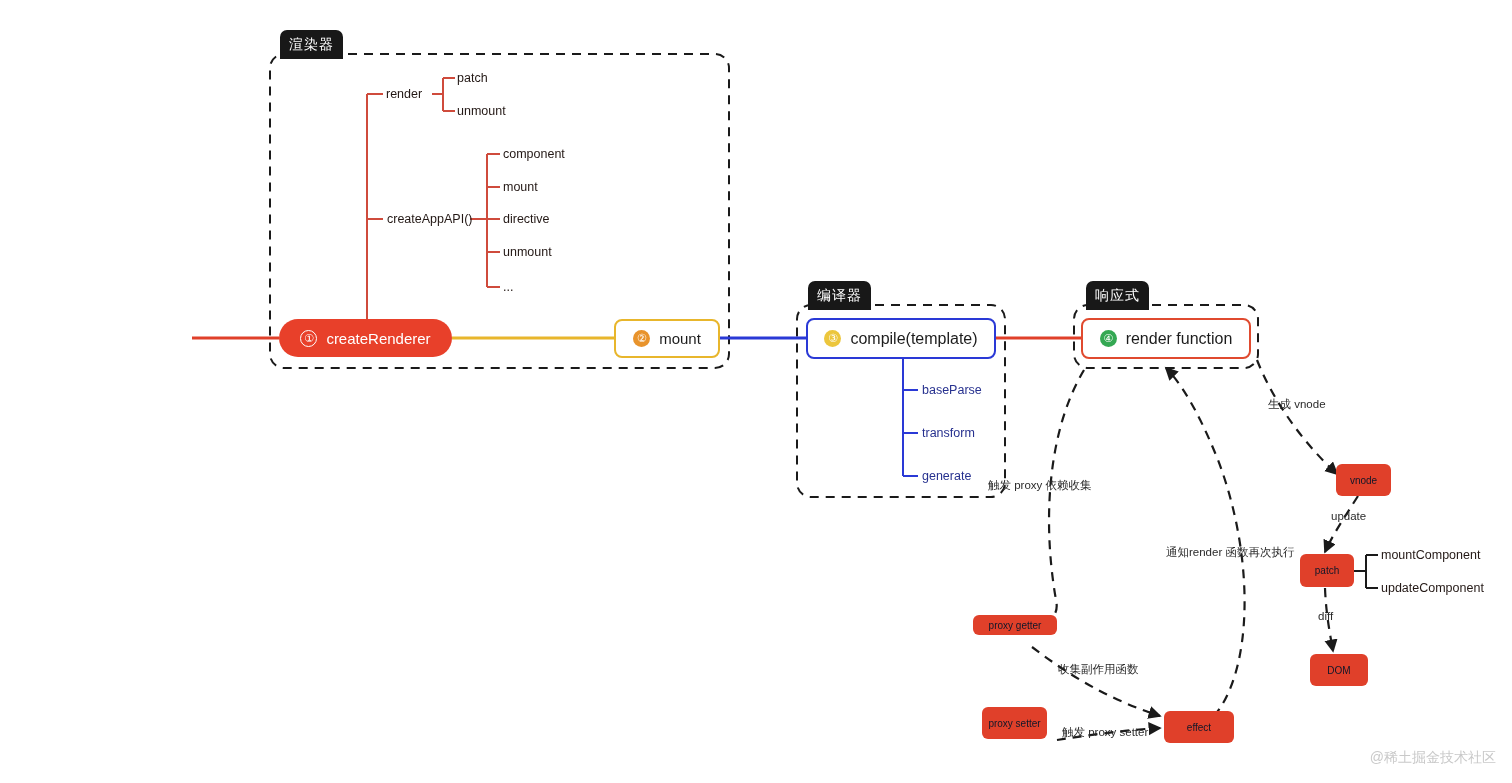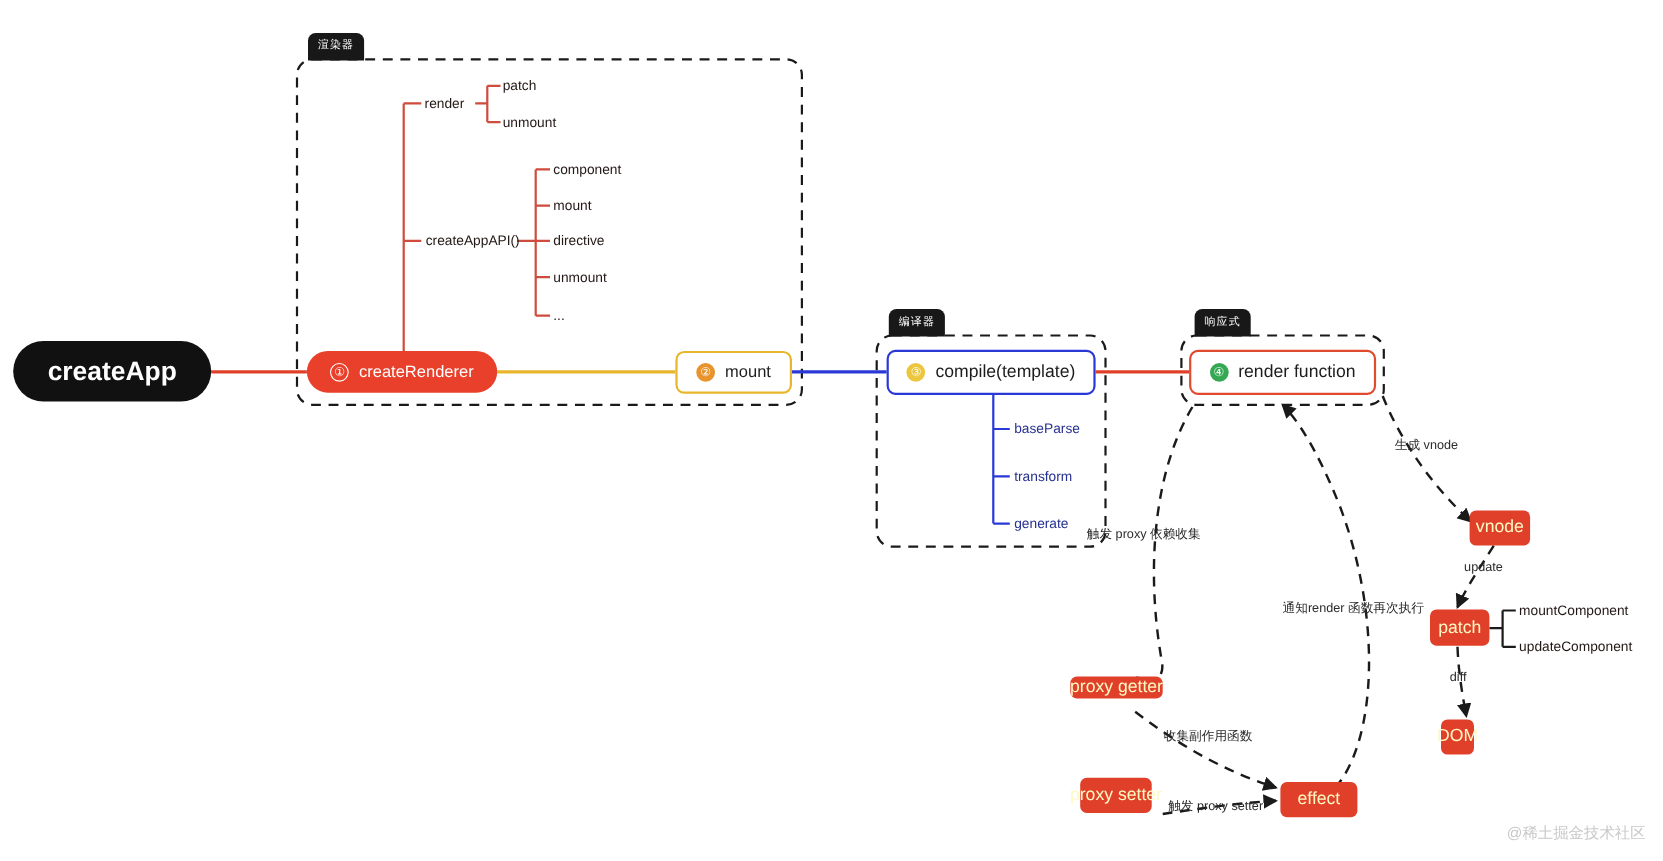--- a/index.html
+++ b/index.html
@@ -20,21 +20,21 @@
     top: 0; left: 0;
     width: 1512px; height: 783px;
     pointer-events: none;
   }
   
   .group-tab {
     position: absolute;
     background: #181818;
     color: #ffffff;
     border-radius: 7px 7px 0 0;
-    font-size: 10px;
+    font-size: 14px;
     line-height: 1;
     padding: 7px 9px 8px 9px;
     letter-spacing: 1px;
     white-space: nowrap;
     z-index: 6;
   }
   
   .node {
     position: absolute;
     display: flex;
@@ -116,29 +116,29 @@
     background: #34a853;
     color: #ffffff;
   }
   
   .minibox {
     position: absolute;
     display: flex;
     align-items: center;
     justify-content: center;
     background: #e0402a;
-    color: #fef9c3;
+    color: #0f172a;
     border-radius: 6px;
-    font-size: 16px;
+    font-size: 10px;
     white-space: nowrap;
     z-index: 5;
   }
   .mb-vnode    { left: 1336px; top: 464px; width: 55px; height: 32px; }
   .mb-patch    { left: 1300px; top: 554px; width: 54px; height: 33px; }
-  .mb-dom      { left: 1310px; top: 654px; width: 30px; height: 32px; }
+  .mb-dom      { left: 1310px; top: 654px; width: 58px; height: 32px; }
   .mb-getter   { left: 973px;  top: 615px; width: 84px; height: 20px; }
   .mb-setter   { left: 969px;  top: 707px; width: 65px; height: 32px; margin-left: 13px; }
   .mb-effect   { left: 1164px; top: 711px; width: 70px; height: 32px; }
   
   .leaf {
     position: absolute;
     font-size: 12.5px;
     color: #231815;
     white-space: nowrap;
     z-index: 4;
@@ -203,23 +203,20 @@
 
     <path d="M1057,740 C1090,735 1125,730 1160,728" stroke="#1a1a1a" stroke-width="2.2" stroke-dasharray="9 7" fill="none" marker-end="url(#arrowBlack)"></path>
 
     <path d="M1214,716 C1252,672 1256,560 1218,460 C1198,410 1180,382 1166,368" stroke="#1a1a1a" stroke-width="2.2" stroke-dasharray="9 7" fill="none" marker-end="url(#arrowBlack)"></path>
   </svg>
 
   <div class="group-tab" style="left:280px; top:30px;">渲染器</div>
   <div class="group-tab" style="left:808px; top:281px;">编译器</div>
   <div class="group-tab" style="left:1086px; top:281px;">响应式</div>
 
-  <div class="node node-createapp">
-    <span>createApp</span>
-  </div>
 
   <div class="node node-createrenderer">
     <span class="badge">①</span>
     <span>createRenderer</span>
   </div>
 
   <div class="node node-mount">
     <span class="badge">②</span>
     <span>mount</span>
   </div>

